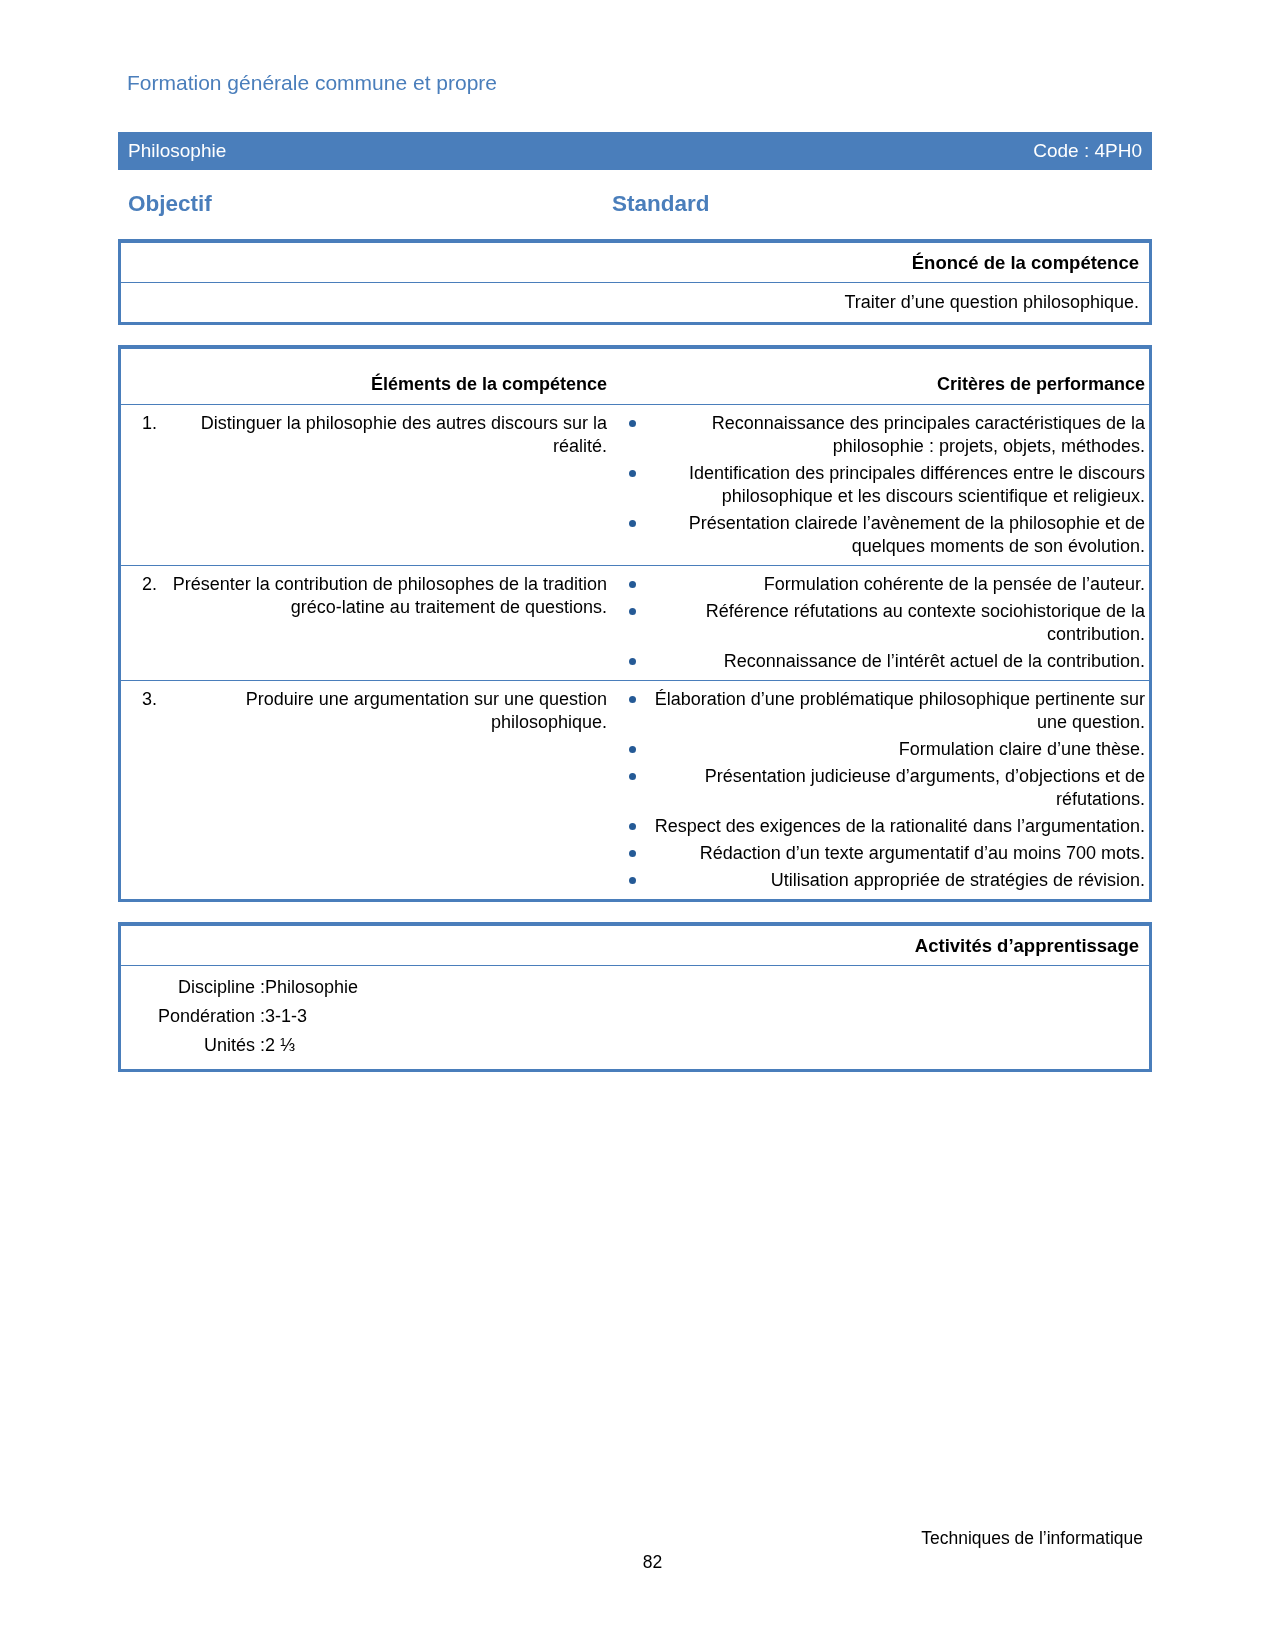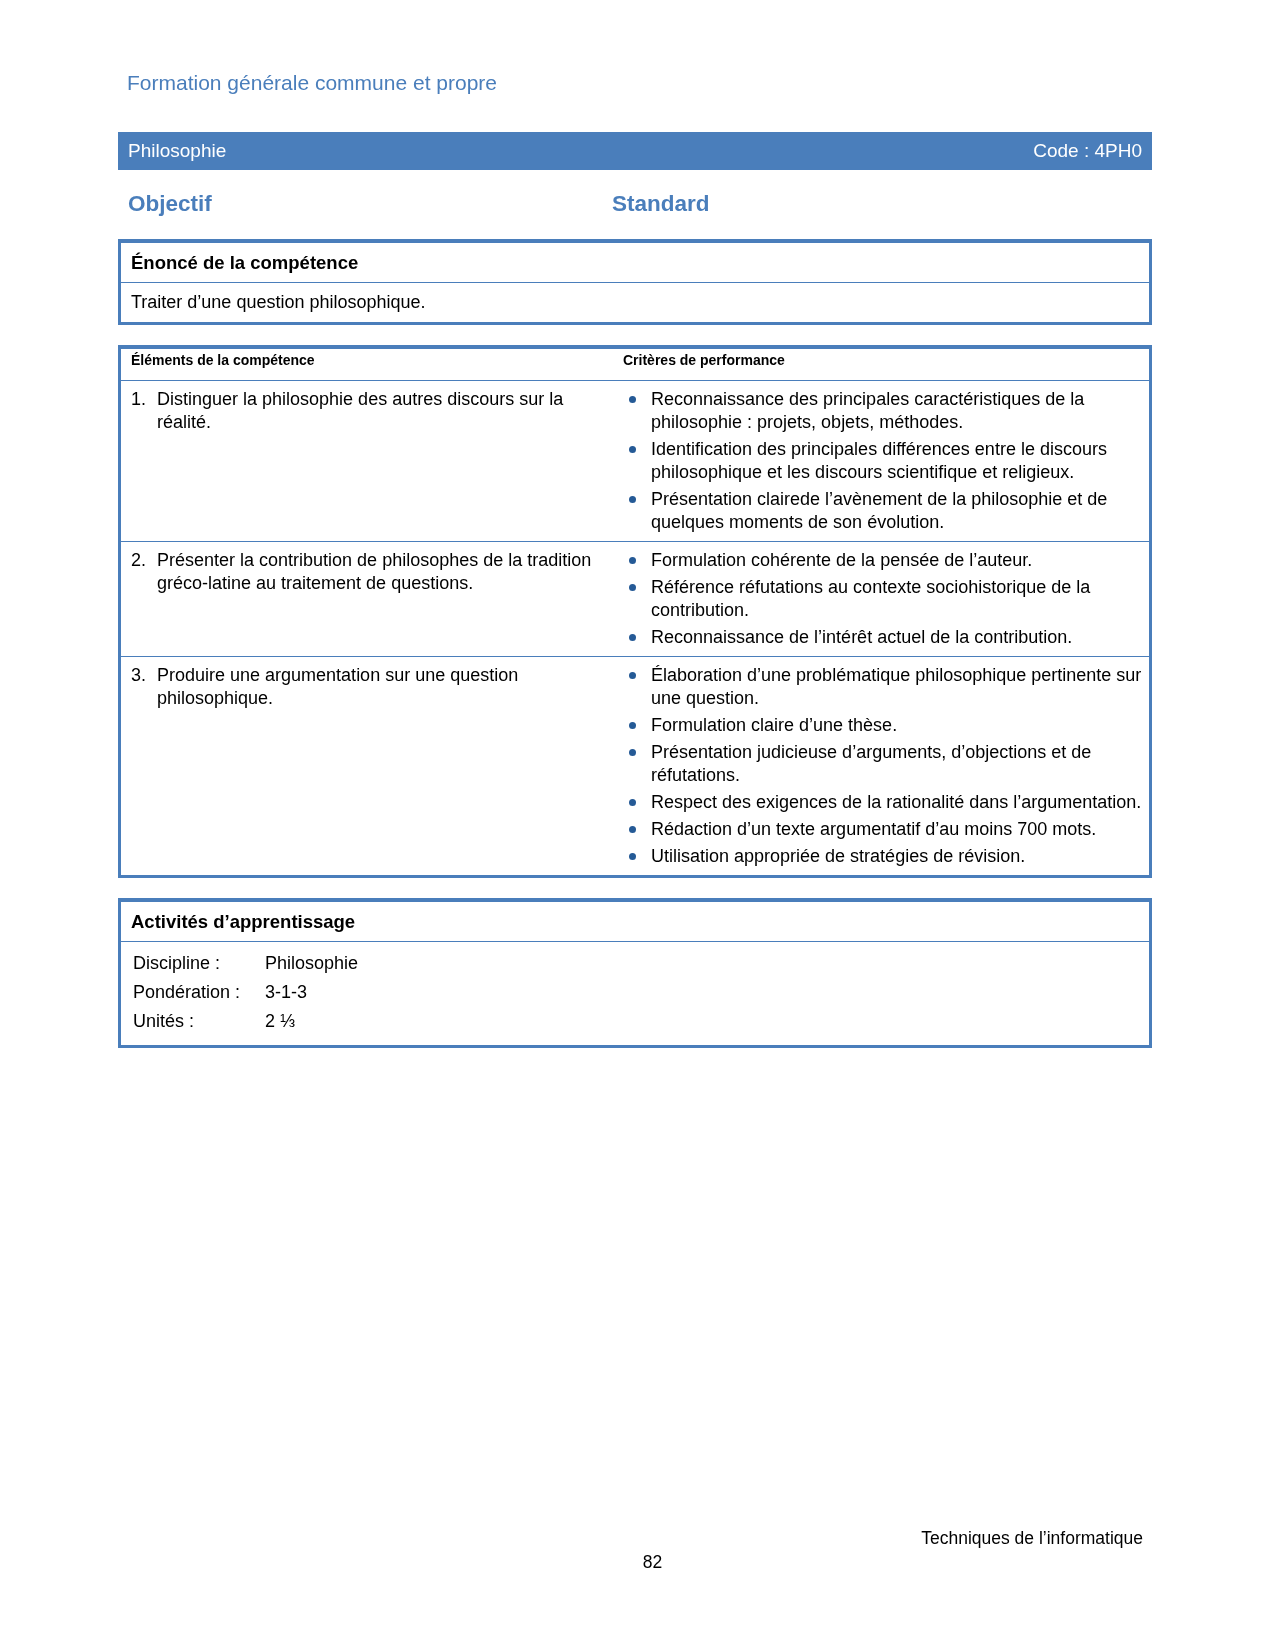--- a/index.html
+++ b/index.html
@@ -26,37 +26,37 @@
   }
   .col-headings{
     position:relative;margin-top:21px;height:28px;
     color:var(--accent);font-weight:bold;font-size:22.5px;
   }
   .col-heading-left{position:absolute;left:10px;top:0;}
   .col-heading-right{position:absolute;left:494px;top:0;}
 
   .box{
     border:3px solid var(--accent);border-top-width:4px;
-    margin-top:20px;background:#ffffff;
+    margin-top:20px;background:#ffffff;text-align:right;
   }
   .box-header{
     font-weight:bold;font-size:18.5px;line-height:23px;
     padding:8px 10px;border-bottom:1.5px solid var(--accent);
   }
   .box-body{font-size:18px;line-height:23px;padding:8px 10px;}
 
   
   .t-head,.t-row{display:flex;align-items:stretch;}
   .t-head{border-bottom:1.5px solid var(--accent);}
   .t-row{border-bottom:1.5px solid var(--accent);}
   .t-row:last-child{border-bottom:none;}
   .t-col-left{width:490px;flex:none;padding:7px 4px 7px 10px;}
   .t-col-right{flex:1;padding:7px 4px 7px 12px;}
   .t-head .t-col-left,.t-head .t-col-right{
-    font-weight:bold;font-size:14px;line-height:23px;padding-top:0;padding-bottom:8px;
+    font-weight:bold;font-size:18px;line-height:23px;padding-top:24px;padding-bottom:8px;
   }
   .cell-text{font-size:18px;line-height:23px;}
   .numbered{display:flex;}
   .numbered .num{width:26px;flex:none;}
   .numbered .el-text{flex:1;}
   ul.criteria{margin:0;padding:0;list-style:none;}
   ul.criteria li{
     position:relative;padding-left:28px;margin-bottom:4px;
     font-size:18px;line-height:23px;
   }

